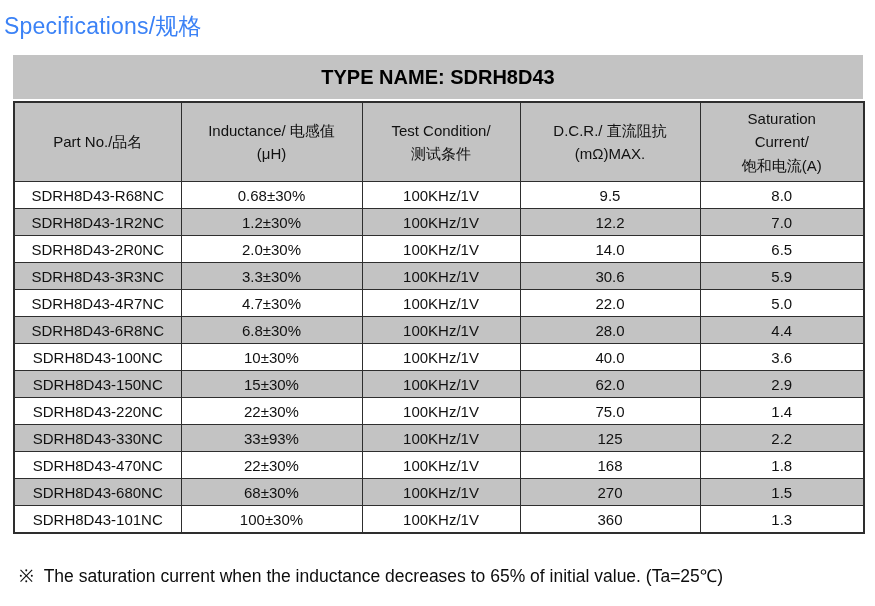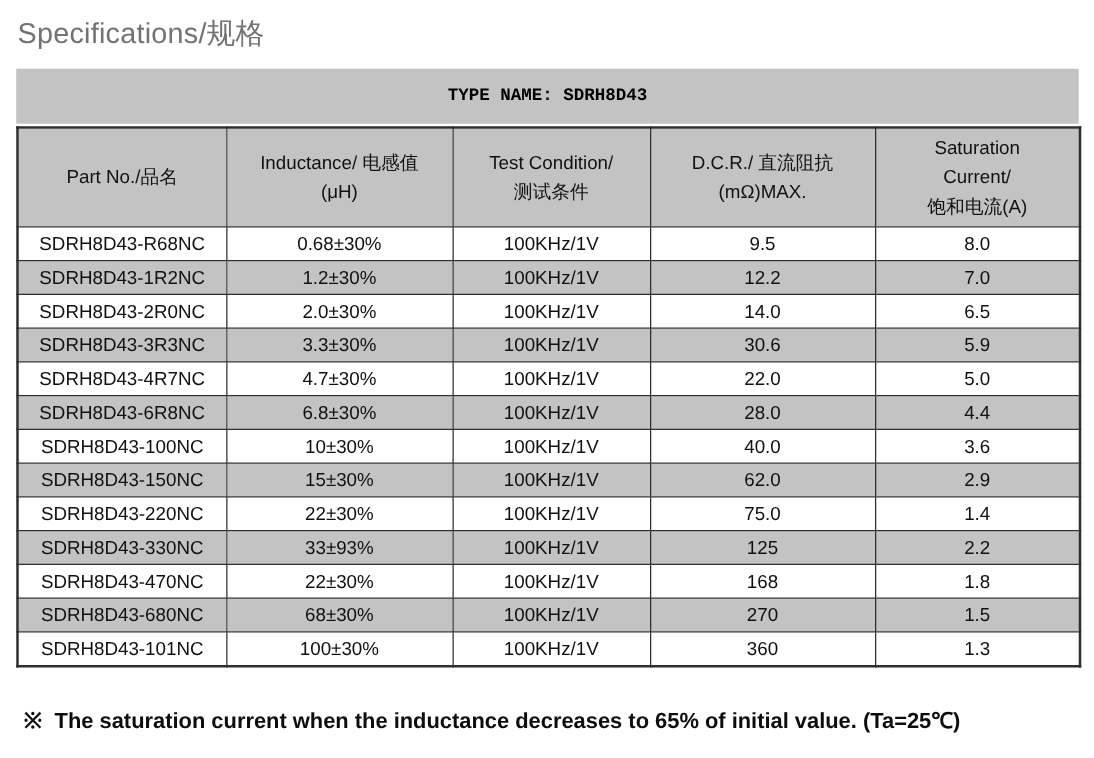--- a/index.html
+++ b/index.html
@@ -6,36 +6,35 @@
   .page {
     width: 875px;
     height: 606px;
     background: #ffffff;
     font-family: "Liberation Sans", sans-serif;
     color: #111;
     box-sizing: border-box;
     overflow: hidden;
   }
   .page-title {
-    padding: 11px 0 0 14px;
+    padding: 11px 0 0 4px;
     font-size: 23px;
     letter-spacing: 0.2px;
-    color: #737373;
+    color: #3b82f6;
   }
   .type-band {
     margin: 13px 12px 2px 13px;
     height: 44px;
     background: var(--band-gray, #c3c3c3);
     display: flex;
     align-items: center;
     justify-content: center;
     font-weight: bold;
-    font-size: 14px;
+    font-size: 20px;
     color: #000;
-    font-family: Liberation Mono, monospace;
   }
   table.spec-table {
     margin: 0 12px 0 13px;
     width: 850px;
     border-collapse: collapse;
     table-layout: fixed;
     border: 2px solid var(--border-color, #2e2e2e);
   }
   table.spec-table th,
   table.spec-table td {
@@ -58,21 +57,20 @@
     background: #ffffff;
   }
   table.spec-table tr.shaded td {
     background: var(--row-gray, #c3c3c3);
   }
   .footnote {
     margin: 29px 12px 0 19px;
     font-size: 17.5px;
     color: #0d0d0d;
     white-space: nowrap;
-    font-weight: bold;
   }
   .footnote .marker { margin-right: 10px; }
 </style>
 </head>
 <body>
 
 <div class="page">
 
   <div class="page-title">Specifications/规格</div>
 

